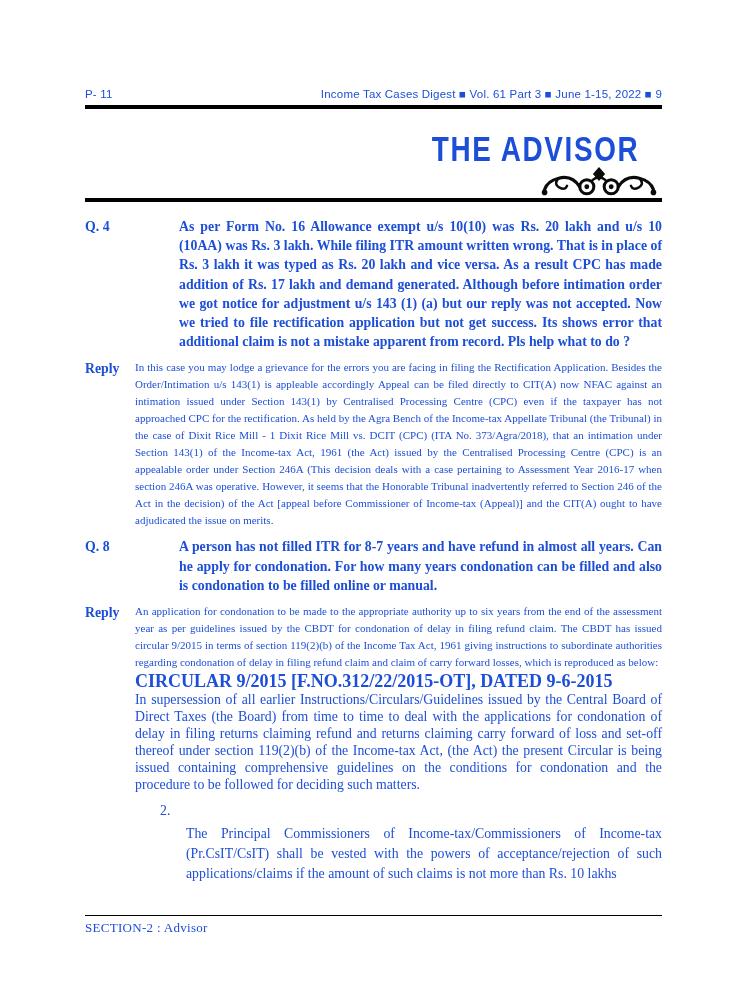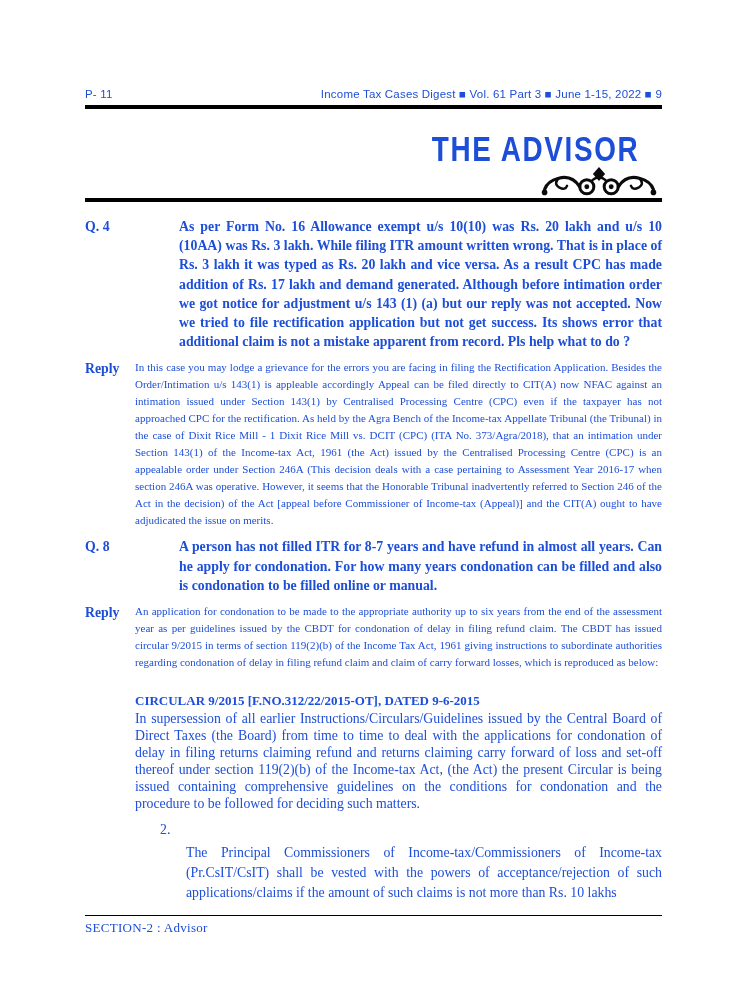--- a/index.html
+++ b/index.html
@@ -78,23 +78,23 @@
     text-align: justify;
     margin-left: 44px;
   }
   .r-text {
     font-size: 11px;
     line-height: 17px;
     text-align: justify;
   }
   .circ-heading {
     font-weight: 700;
-    font-size: 13px;
+    font-size: 18px;
     line-height: 19px;
-    margin-top: 20px;
+    margin-top: 1px;
   }
   .circ-para {
     font-size: 13.8px;
     line-height: 17px;
     text-align: justify;
   }
   .numbered-item {
     display: grid;
     grid-template-columns: 26px 1fr;
     margin-left: 25px;

